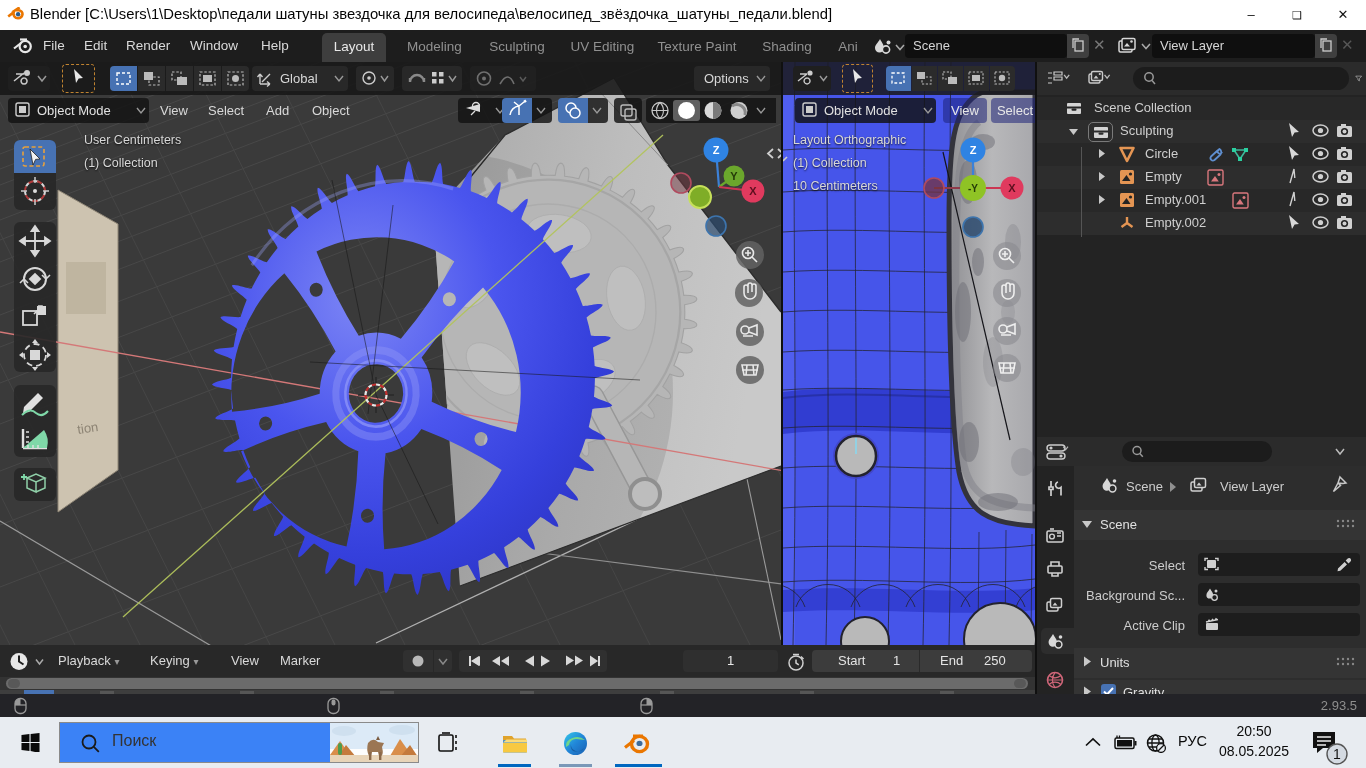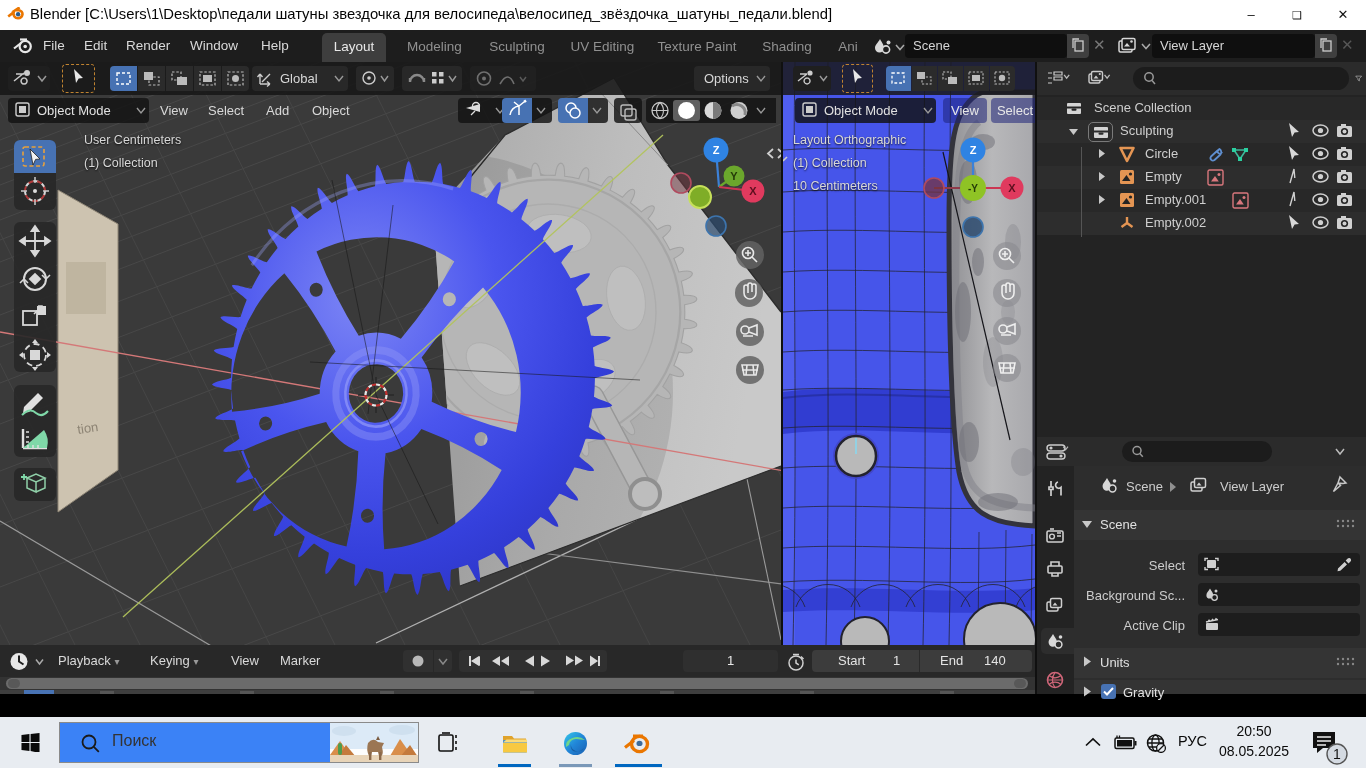--- a/index.html
+++ b/index.html
@@ -896,37 +896,54 @@
   <div class="abs" style="left:683px;top:5px;width:95px;height:22px;background:#2f2f2f;border-radius:4px;color:#e8e8e8;font-size:13px;text-align:center;line-height:22px">1</div>
   <svg class="abs" style="left:786px;top:7px" width="22" height="20">
         <circle cx="10" cy="11" r="7" fill="none" stroke="#cfcfcf" stroke-width="1.5"></circle>
         <path d="M10,7.5 v3.5 l2.8,1.8 M7,2.5 h6 M15,4.5 l2.5,2.5" stroke="#cfcfcf" stroke-width="1.5" fill="none"></path>
       </svg>
   <div class="abs" style="left:812px;top:5px;width:220px;height:22px;background:#3c3c3c;border-radius:4px;color:#e4e4e4;font-size:13px;line-height:22px">
     <span style="position:absolute;left:26px">Start</span>
         <span style="position:absolute;left:81px">1</span>
     <div style="position:absolute;left:107px;top:0;width:1px;height:22px;background:#2a2a2a"></div>
     <span style="position:absolute;left:128px">End</span>
-        <span style="position:absolute;left:172px">140</span>
+        <span style="position:absolute;left:172px">250</span>
   </div>
   <div class="abs" style="left:0;top:32px;width:1035px;height:13px;background:#333333">
     <div class="abs" style="left:6px;top:1px;width:1022px;height:11px;background:#6b6b6b;border-radius:6px"></div>
     <div class="abs" style="left:8px;top:2px;width:12px;height:9px;background:#585858;border-radius:5px"></div>
     <div class="abs" style="left:1014px;top:2px;width:12px;height:9px;background:#585858;border-radius:5px"></div>
   </div>
   <div class="abs" style="left:0;top:45px;width:1035px;height:4px;background:#3e3e3e">
     <div class="abs" style="left:24px;top:0;width:30px;height:4px;background:#4772b3"></div>
     <div class="abs" style="left:100px;top:1px;width:14px;height:3px;background:#565656"></div>
     <div class="abs" style="left:240px;top:1px;width:14px;height:3px;background:#565656"></div>
     <div class="abs" style="left:380px;top:1px;width:14px;height:3px;background:#565656"></div>
     <div class="abs" style="left:520px;top:1px;width:14px;height:3px;background:#565656"></div>
     <div class="abs" style="left:660px;top:1px;width:14px;height:3px;background:#565656"></div>
     <div class="abs" style="left:800px;top:1px;width:14px;height:3px;background:#565656"></div>
     <div class="abs" style="left:940px;top:1px;width:14px;height:3px;background:#565656"></div>
   </div>
+</div>
+<div id="statusbar">
+  <svg class="abs" style="left:12px;top:3px" width="20" height="18">
+        <rect x="3" y="1.5" width="11" height="15" rx="5" fill="none" stroke="#9a9a9a" stroke-width="1.3"></rect>
+        <path d="M3,8 h11" stroke="#9a9a9a" stroke-width="1.2"></path>
+        <path d="M3,6 a5,5 0 0 1 5.5,-4.5 l0,6.5 l-5.5,0Z" fill="#9a9a9a"></path>
+      </svg>
+  <svg class="abs" style="left:325px;top:3px" width="20" height="18">
+        <rect x="3" y="1.5" width="11" height="15" rx="5" fill="none" stroke="#9a9a9a" stroke-width="1.3"></rect>
+        <rect x="6.5" y="2.5" width="4" height="6" rx="2" fill="#9a9a9a"></rect>
+      </svg>
+  <svg class="abs" style="left:638px;top:3px" width="20" height="18">
+        <rect x="3" y="1.5" width="11" height="15" rx="5" fill="none" stroke="#9a9a9a" stroke-width="1.3"></rect>
+        <path d="M3,8 h11" stroke="#9a9a9a" stroke-width="1.2"></path>
+        <path d="M14,6 a5,5 0 0 0 -5.5,-4.5 l0,6.5 l5.5,0Z" fill="#9a9a9a"></path>
+      </svg>
+  <div class="abs" style="right:9px;top:4px;font-size:13px;color:#8e8e8e">2.93.5</div>
 </div>
 <div id="taskbar">
   <svg class="abs" style="left:21px;top:16px" width="19" height="19">
         <g fill="#0a0a0a">
           <path d="M0,1.2 L8.4,0 V8.4 H0Z M9.6,0 L19,-1 V8.4 H9.6Z M0,9.6 H8.4 V18 L0,16.8Z M9.6,9.6 H19 V20 L9.6,18Z" transform="scale(0.95) translate(0.5,1)"></path>
         </g>
       </svg>
   <div class="abs" style="left:59px;top:5px;width:360px;height:41px;background:#3b82f6;border:1px solid #8a8a8a">
     <svg class="abs" style="left:20px;top:10px" width="22" height="22">
           <circle cx="9" cy="9" r="6.5" fill="none" stroke="#1a1a1a" stroke-width="1.8"></circle>

